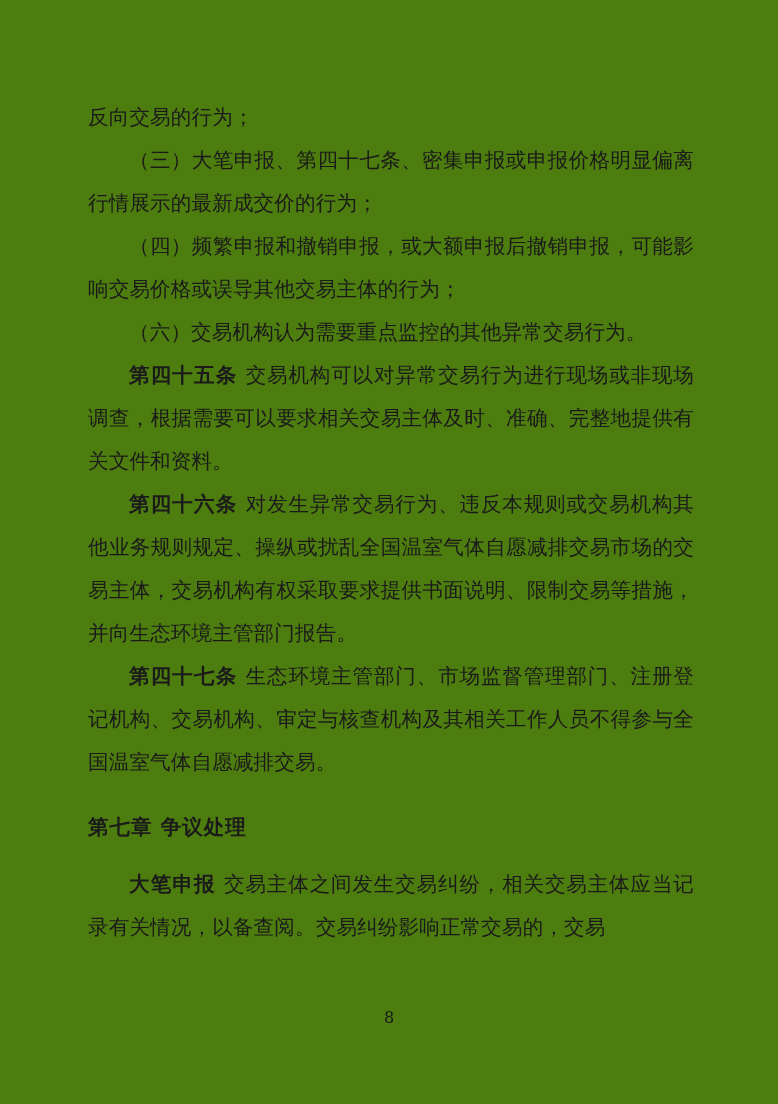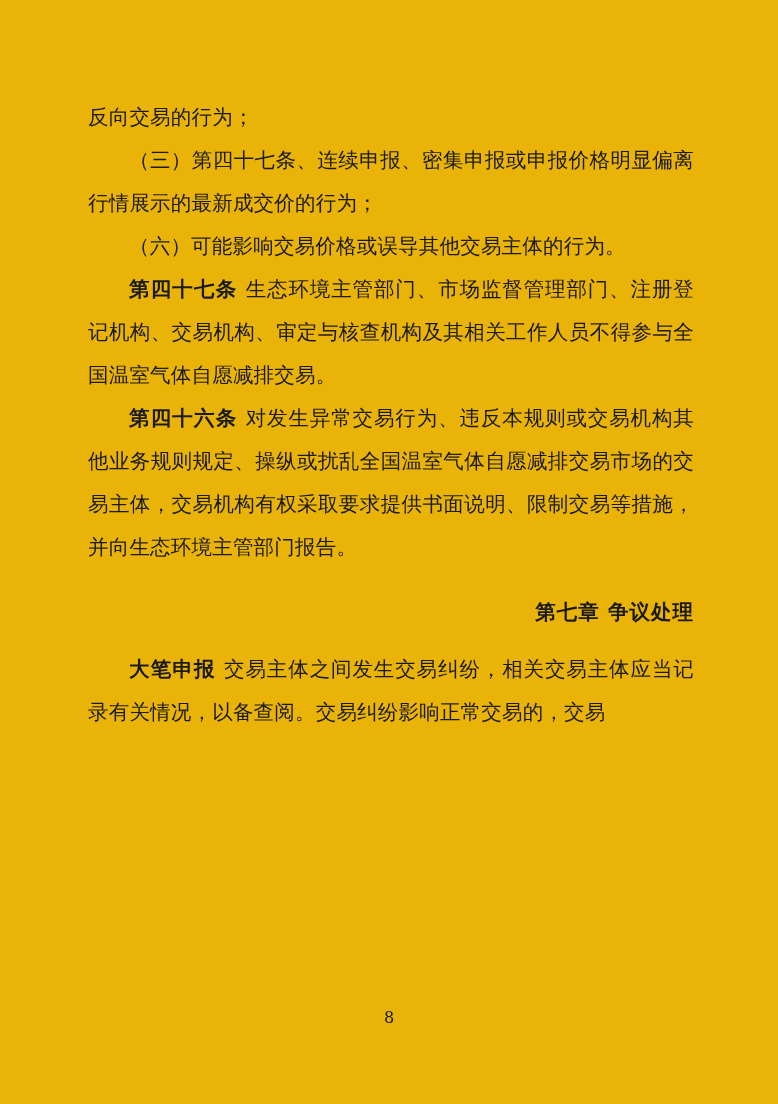--- a/index.html
+++ b/index.html
@@ -7,21 +7,21 @@
     padding: 0;
     background: #e8e8e8;
   }
   body {
     font-family: "DejaVu Serif", "Liberation Serif", serif;
   }
   .page {
     position: relative;
     width: 778px;
     height: 1104px;
-    background: #eab308;
+    background: #4d7c0f;
     margin: 0 auto;
     box-sizing: border-box;
     overflow: hidden;
   }
   .content {
     position: absolute;
     left: 88px;
     top: 96px;
     width: 606px;
   }
@@ -42,21 +42,21 @@
     text-indent: 41px;
   }
   .art-label {
     font-weight: bold;
     letter-spacing: 0.5px;
   }
   .chapter {
     font-size: 20.5px;
     line-height: 43px;
     font-weight: bold;
-    text-align: right;
+    text-align: left;
     color: #1a1a1a;
     margin: 0;
     letter-spacing: 1px;
   }
   .spacer-sm { height: 14px; }
   .spacer-md { height: 22px; }
   .page-number {
     position: absolute;
     left: 0;
     right: 0;
@@ -68,30 +68,32 @@
   }
 </style>
 </head>
 <body>
 
 <div class="page">
   <div class="content">
 
     <p class="para">反向交易的行为；</p>
 
-    <p class="para indent">（三）第四十七条、连续申报、密集申报或申报价格明显偏离行情展示的最新成交价的行为；</p>
+    <p class="para indent">（三）大笔申报、第四十七条、密集申报或申报价格明显偏离行情展示的最新成交价的行为；</p>
+
+    <p class="para indent">（四）频繁申报和撤销申报，或大额申报后撤销申报，可能影响交易价格或误导其他交易主体的行为；</p>
 
 
+    <p class="para indent">（六）交易机构认为需要重点监控的其他异常交易行为。</p>
 
-    <p class="para indent">（六）可能影响交易价格或误导其他交易主体的行为。</p>
+    <p class="para indent2"><span class="art-label">第四十五条 </span><span>交易机构可以对异常交易行为进行现场或非现场调查，根据需要可以要求相关交易主体及时、准确、完整地提供有关文件和资料。</span></p>
 
+    <p class="para indent2"><span class="art-label">第四十六条 </span><span>对发生异常交易行为、违反本规则或交易机构其他业务规则规定、操纵或扰乱全国温室气体自愿减排交易市场的交易主体，交易机构有权采取要求提供书面说明、限制交易等措施，并向生态环境主管部门报告。</span></p>
 
     <p class="para indent2"><span class="art-label">第四十七条 </span><span>生态环境主管部门、市场监督管理部门、注册登记机构、交易机构、审定与核查机构及其相关工作人员不得参与全国温室气体自愿减排交易。</span></p>
-
-    <p class="para indent2"><span class="art-label">第四十六条 </span><span>对发生异常交易行为、违反本规则或交易机构其他业务规则规定、操纵或扰乱全国温室气体自愿减排交易市场的交易主体，交易机构有权采取要求提供书面说明、限制交易等措施，并向生态环境主管部门报告。</span></p>
 
 
     <div class="spacer-md"></div>
 
     <p class="chapter">第七章  争议处理</p>
 
     <div class="spacer-sm"></div>
 
     <p class="para indent2"><span class="art-label">大笔申报 </span><span>交易主体之间发生交易纠纷，相关交易主体应当记录有关情况，以备查阅。交易纠纷影响正常交易的，交易</span></p>
 

